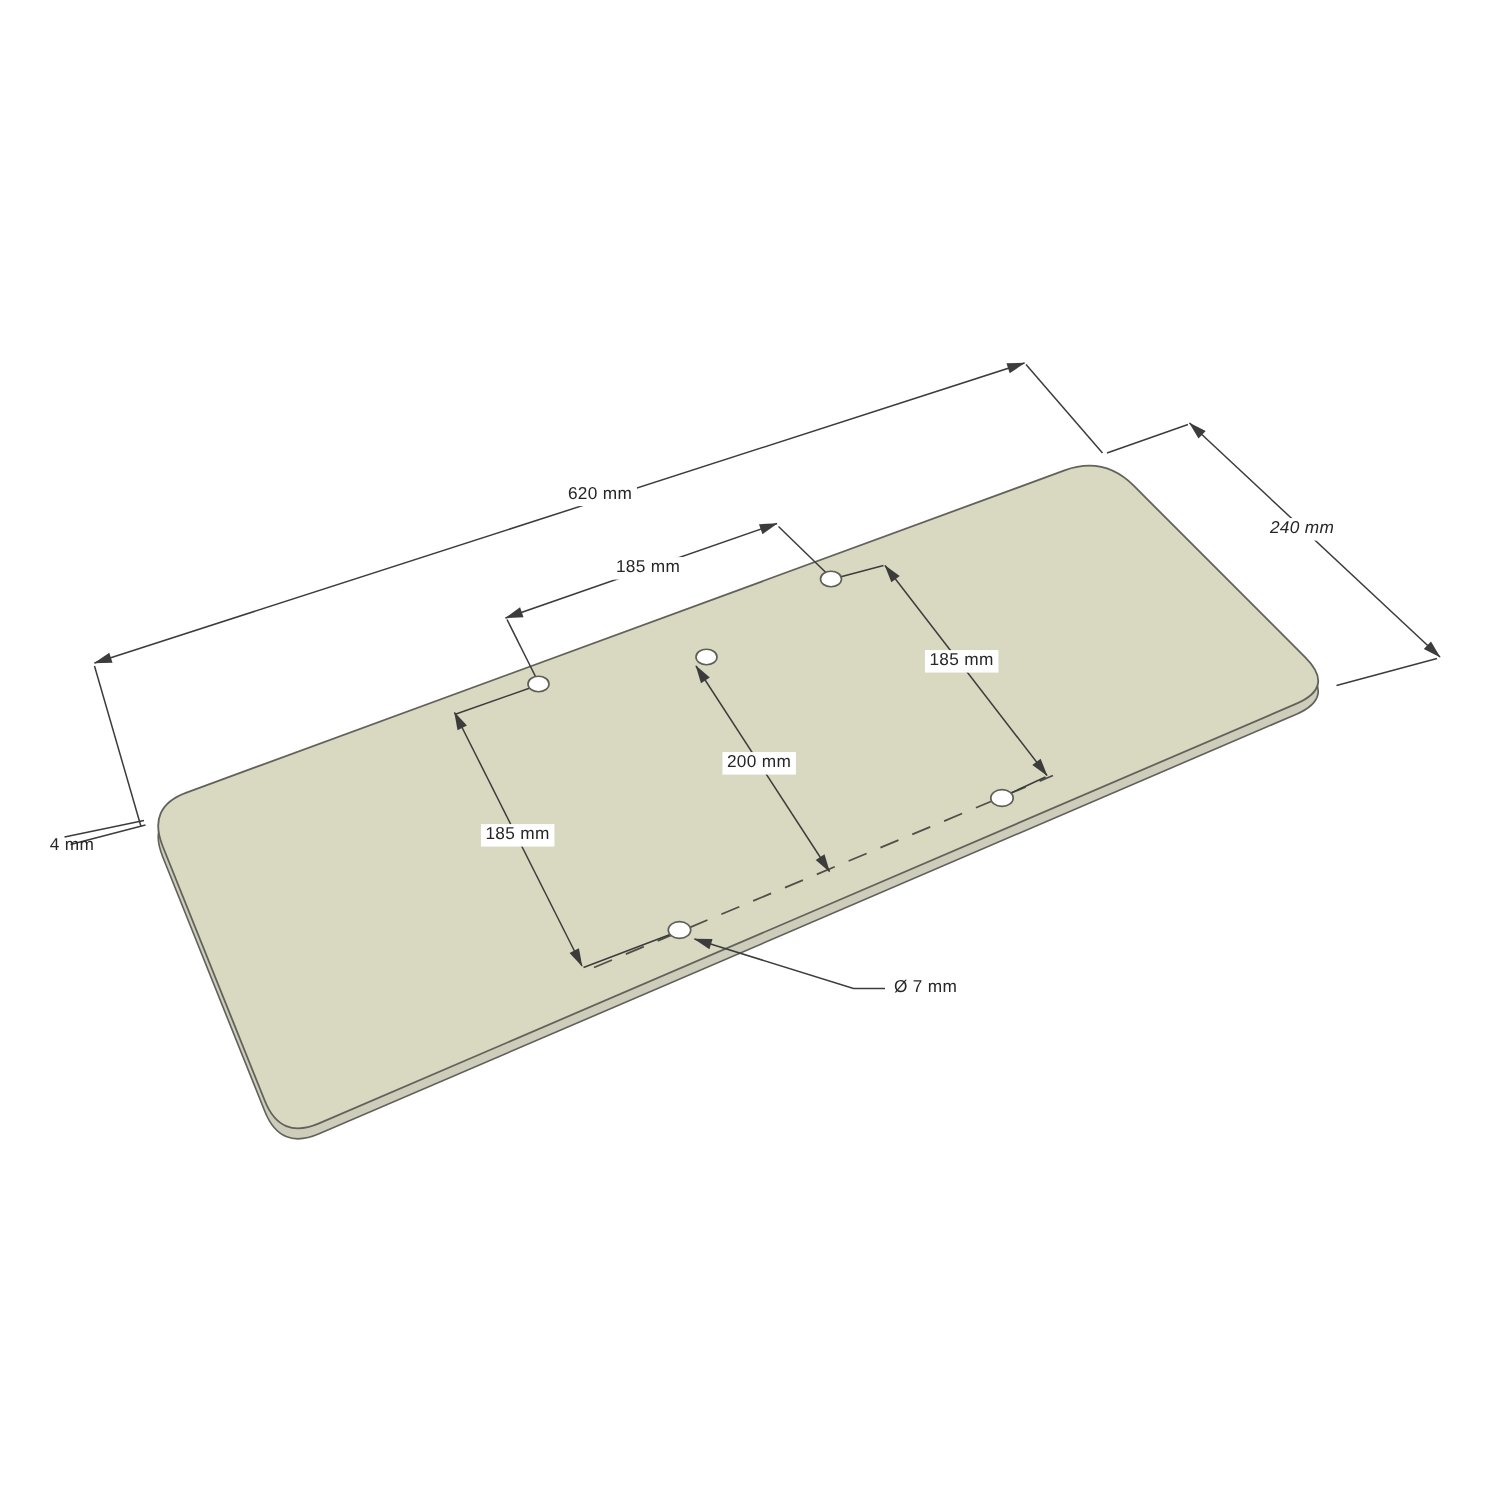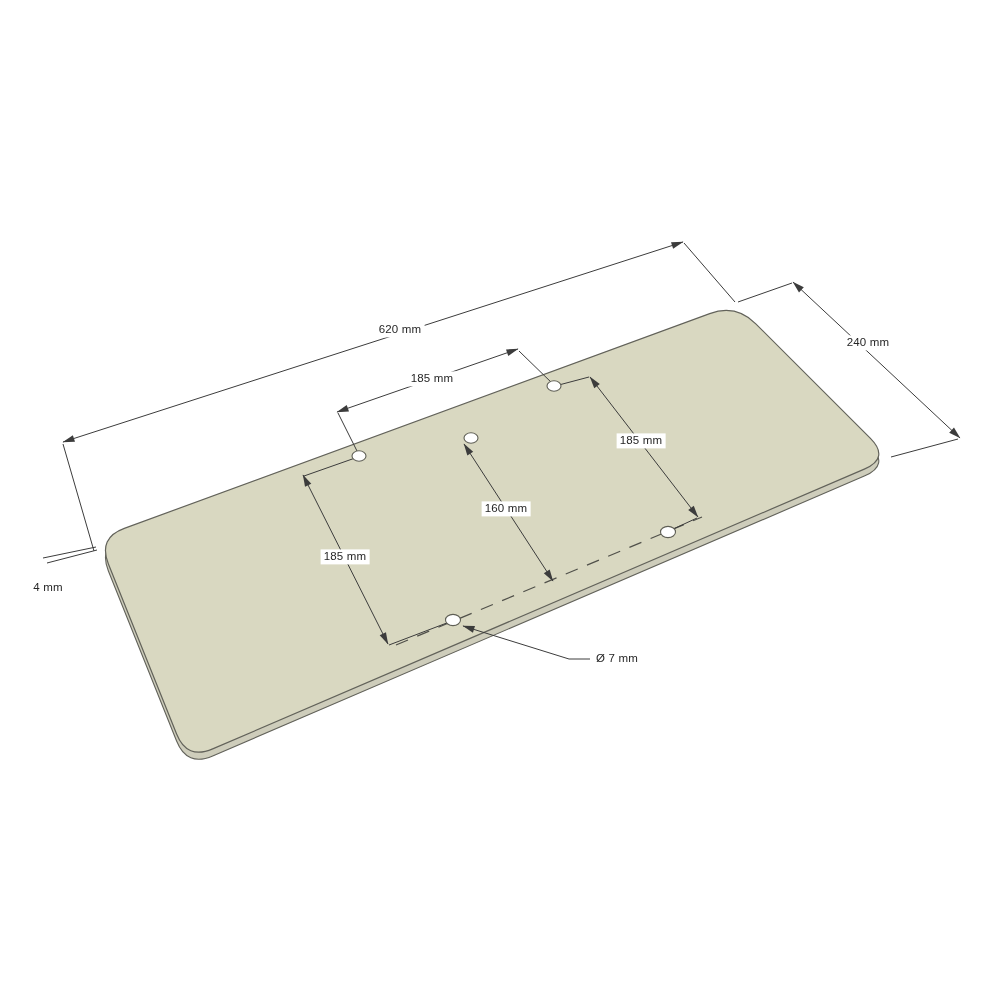--- a/index.html
+++ b/index.html
@@ -90,27 +90,27 @@
       <ellipse cx="471" cy="438" rx="7" ry="5.2"></ellipse>
       <ellipse cx="668" cy="532" rx="7.5" ry="5.6"></ellipse>
       <ellipse cx="453" cy="620" rx="7.5" ry="5.6"></ellipse>
     </g>
 
     <path d="M 590 659 L 569 659 L 463 626" fill="none" stroke="#3c3c3c" stroke-width="1" marker-end="url(#arr)"></path>
   </svg>
 
   <div class="dim-label" style="left:400px; top:330px;">620 mm</div>
 
-  <div class="dim-label" style="left:868px; top:343px;">240 mm</div>
+  <div class="dim-label" style="left:868px; top:353px;font-style:italic;">240 mm</div>
 
   <div class="dim-label" style="left:432px; top:379px;">185 mm</div>
 
   <div class="dim-label" style="left:641px; top:441px;">185 mm</div>
 
-  <div class="dim-label" style="left:506px; top:509px;">160 mm</div>
+  <div class="dim-label" style="left:506px; top:509px;">200 mm</div>
 
   <div class="dim-label" style="left:345px; top:557px;">185 mm</div>
 
-  <div class="dim-label no-bg" style="left:48px; top:588px;">4 mm</div>
+  <div class="dim-label no-bg" style="left:48px; top:564px;">4 mm</div>
 
   <div class="dim-label no-bg left-anchor" style="left:596px; top:659px;">Ø 7 mm</div>
 
 </div>
 
 </body></html>

